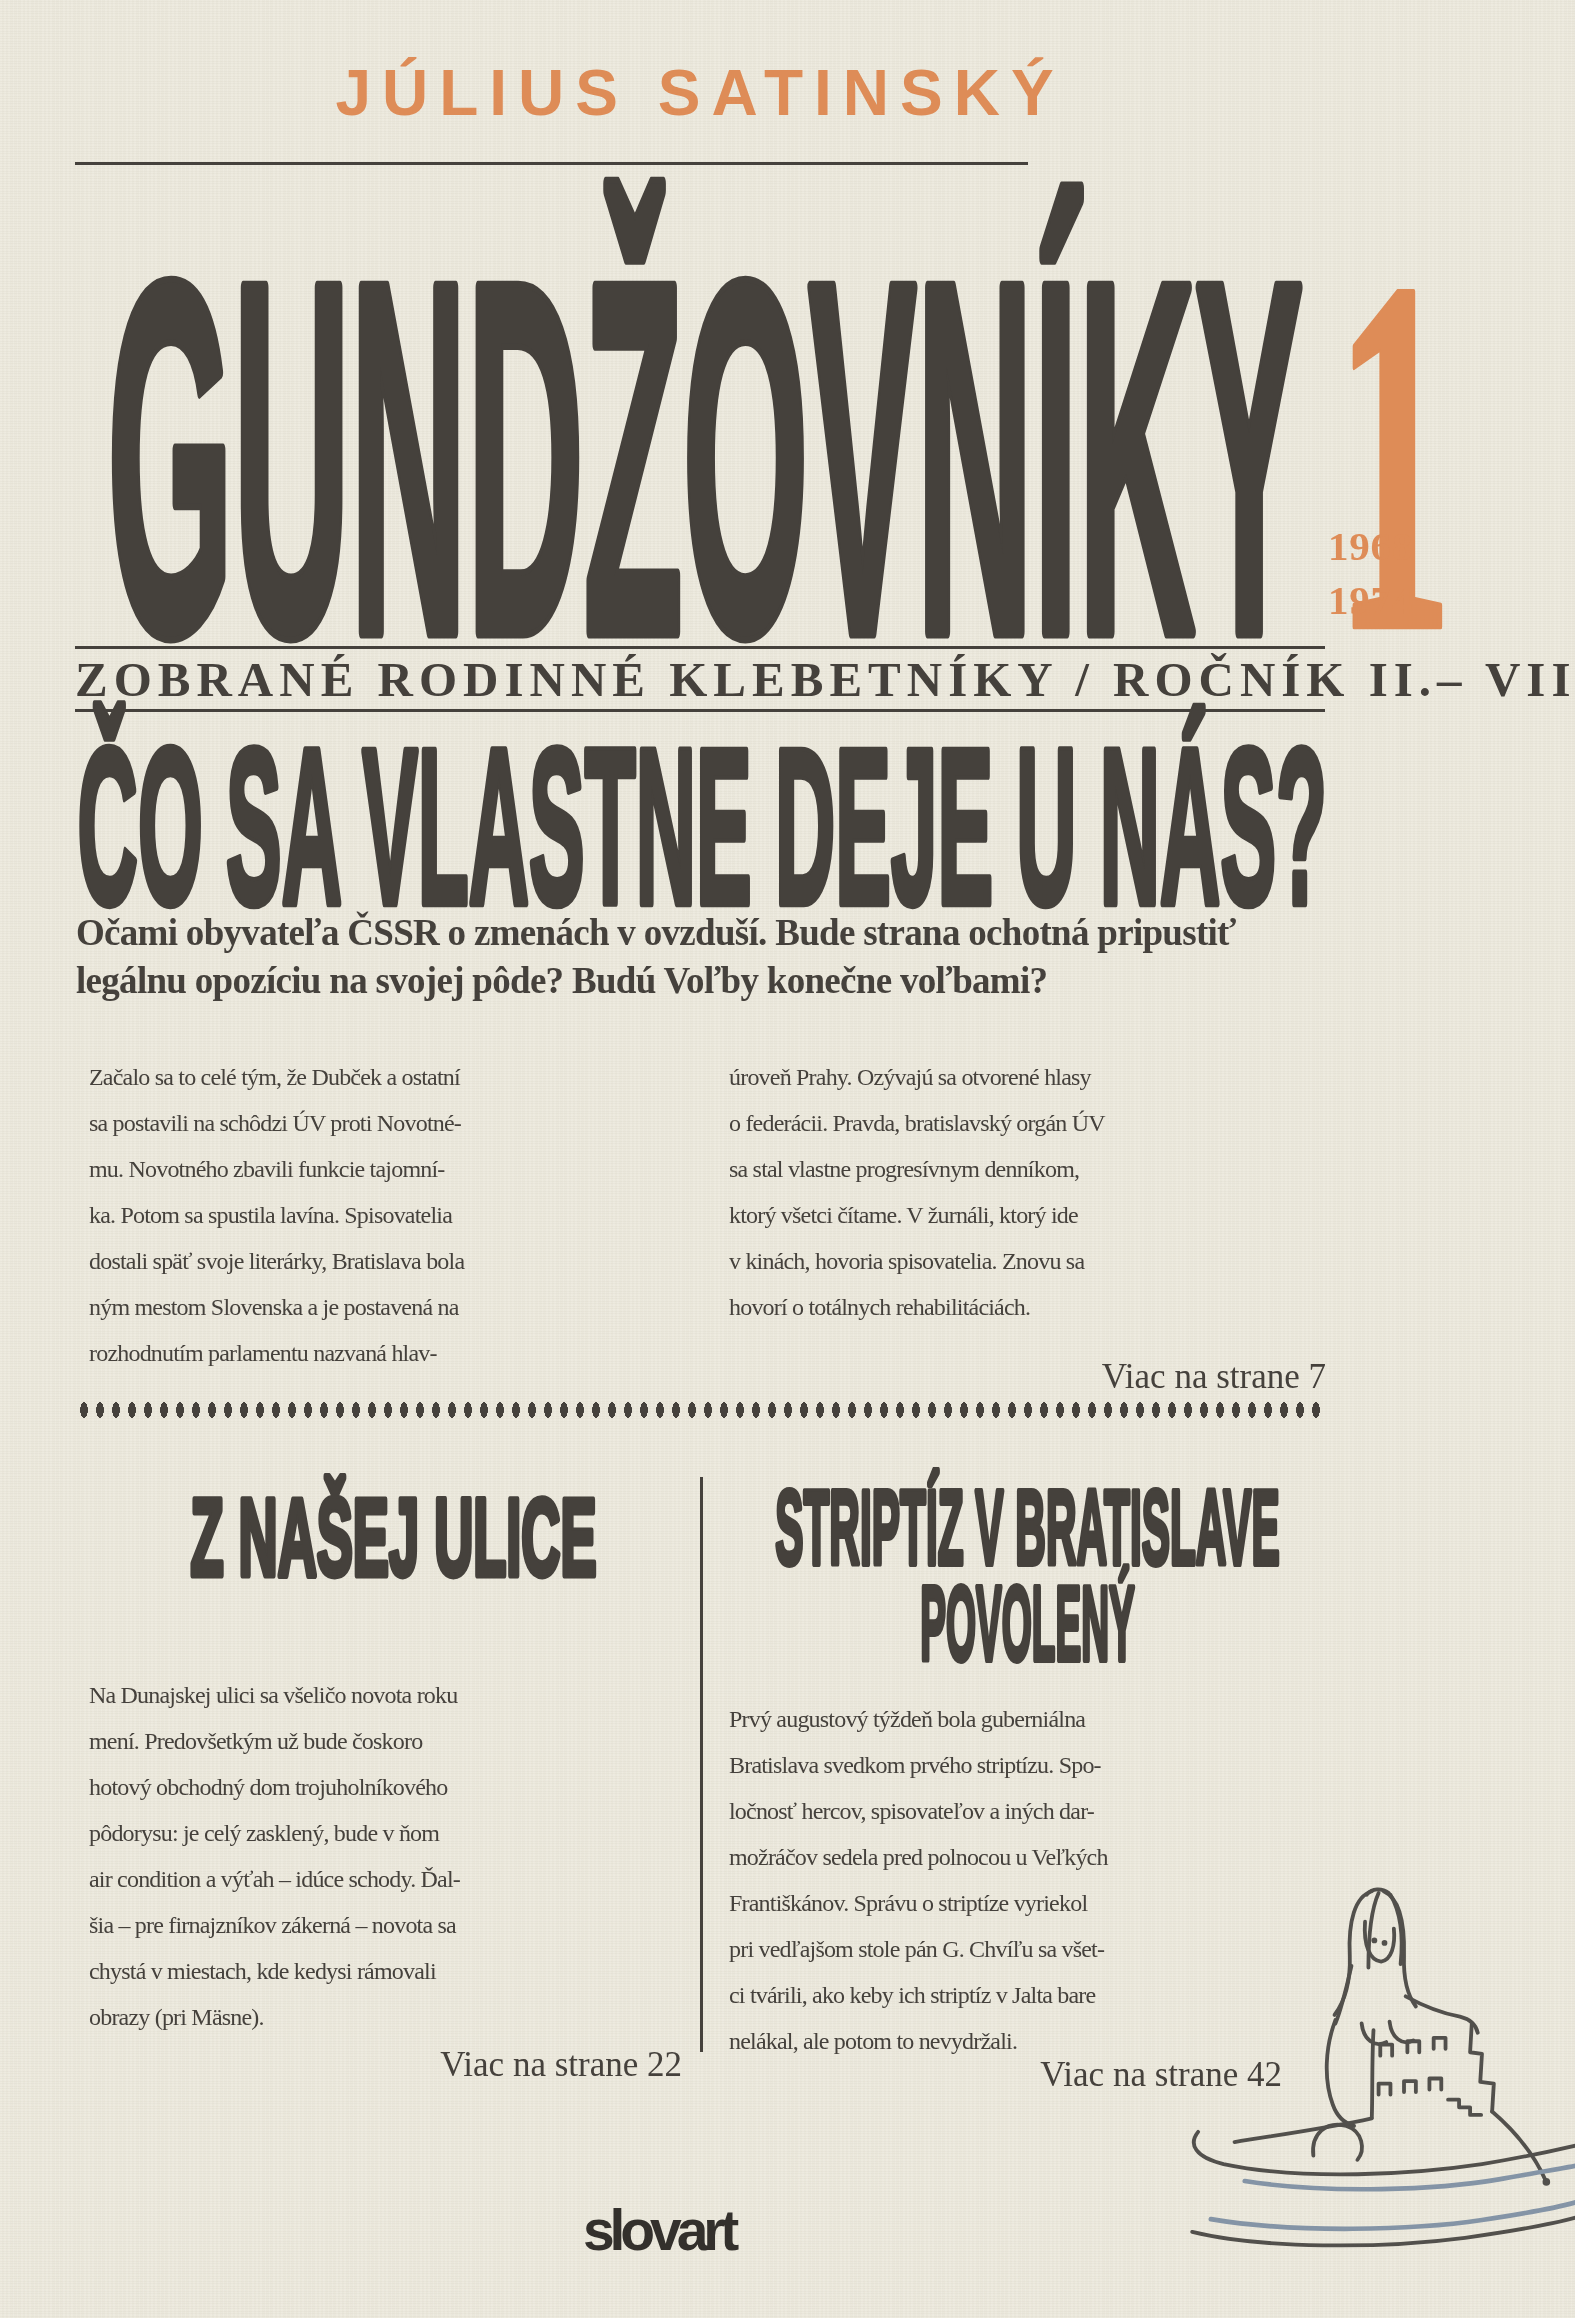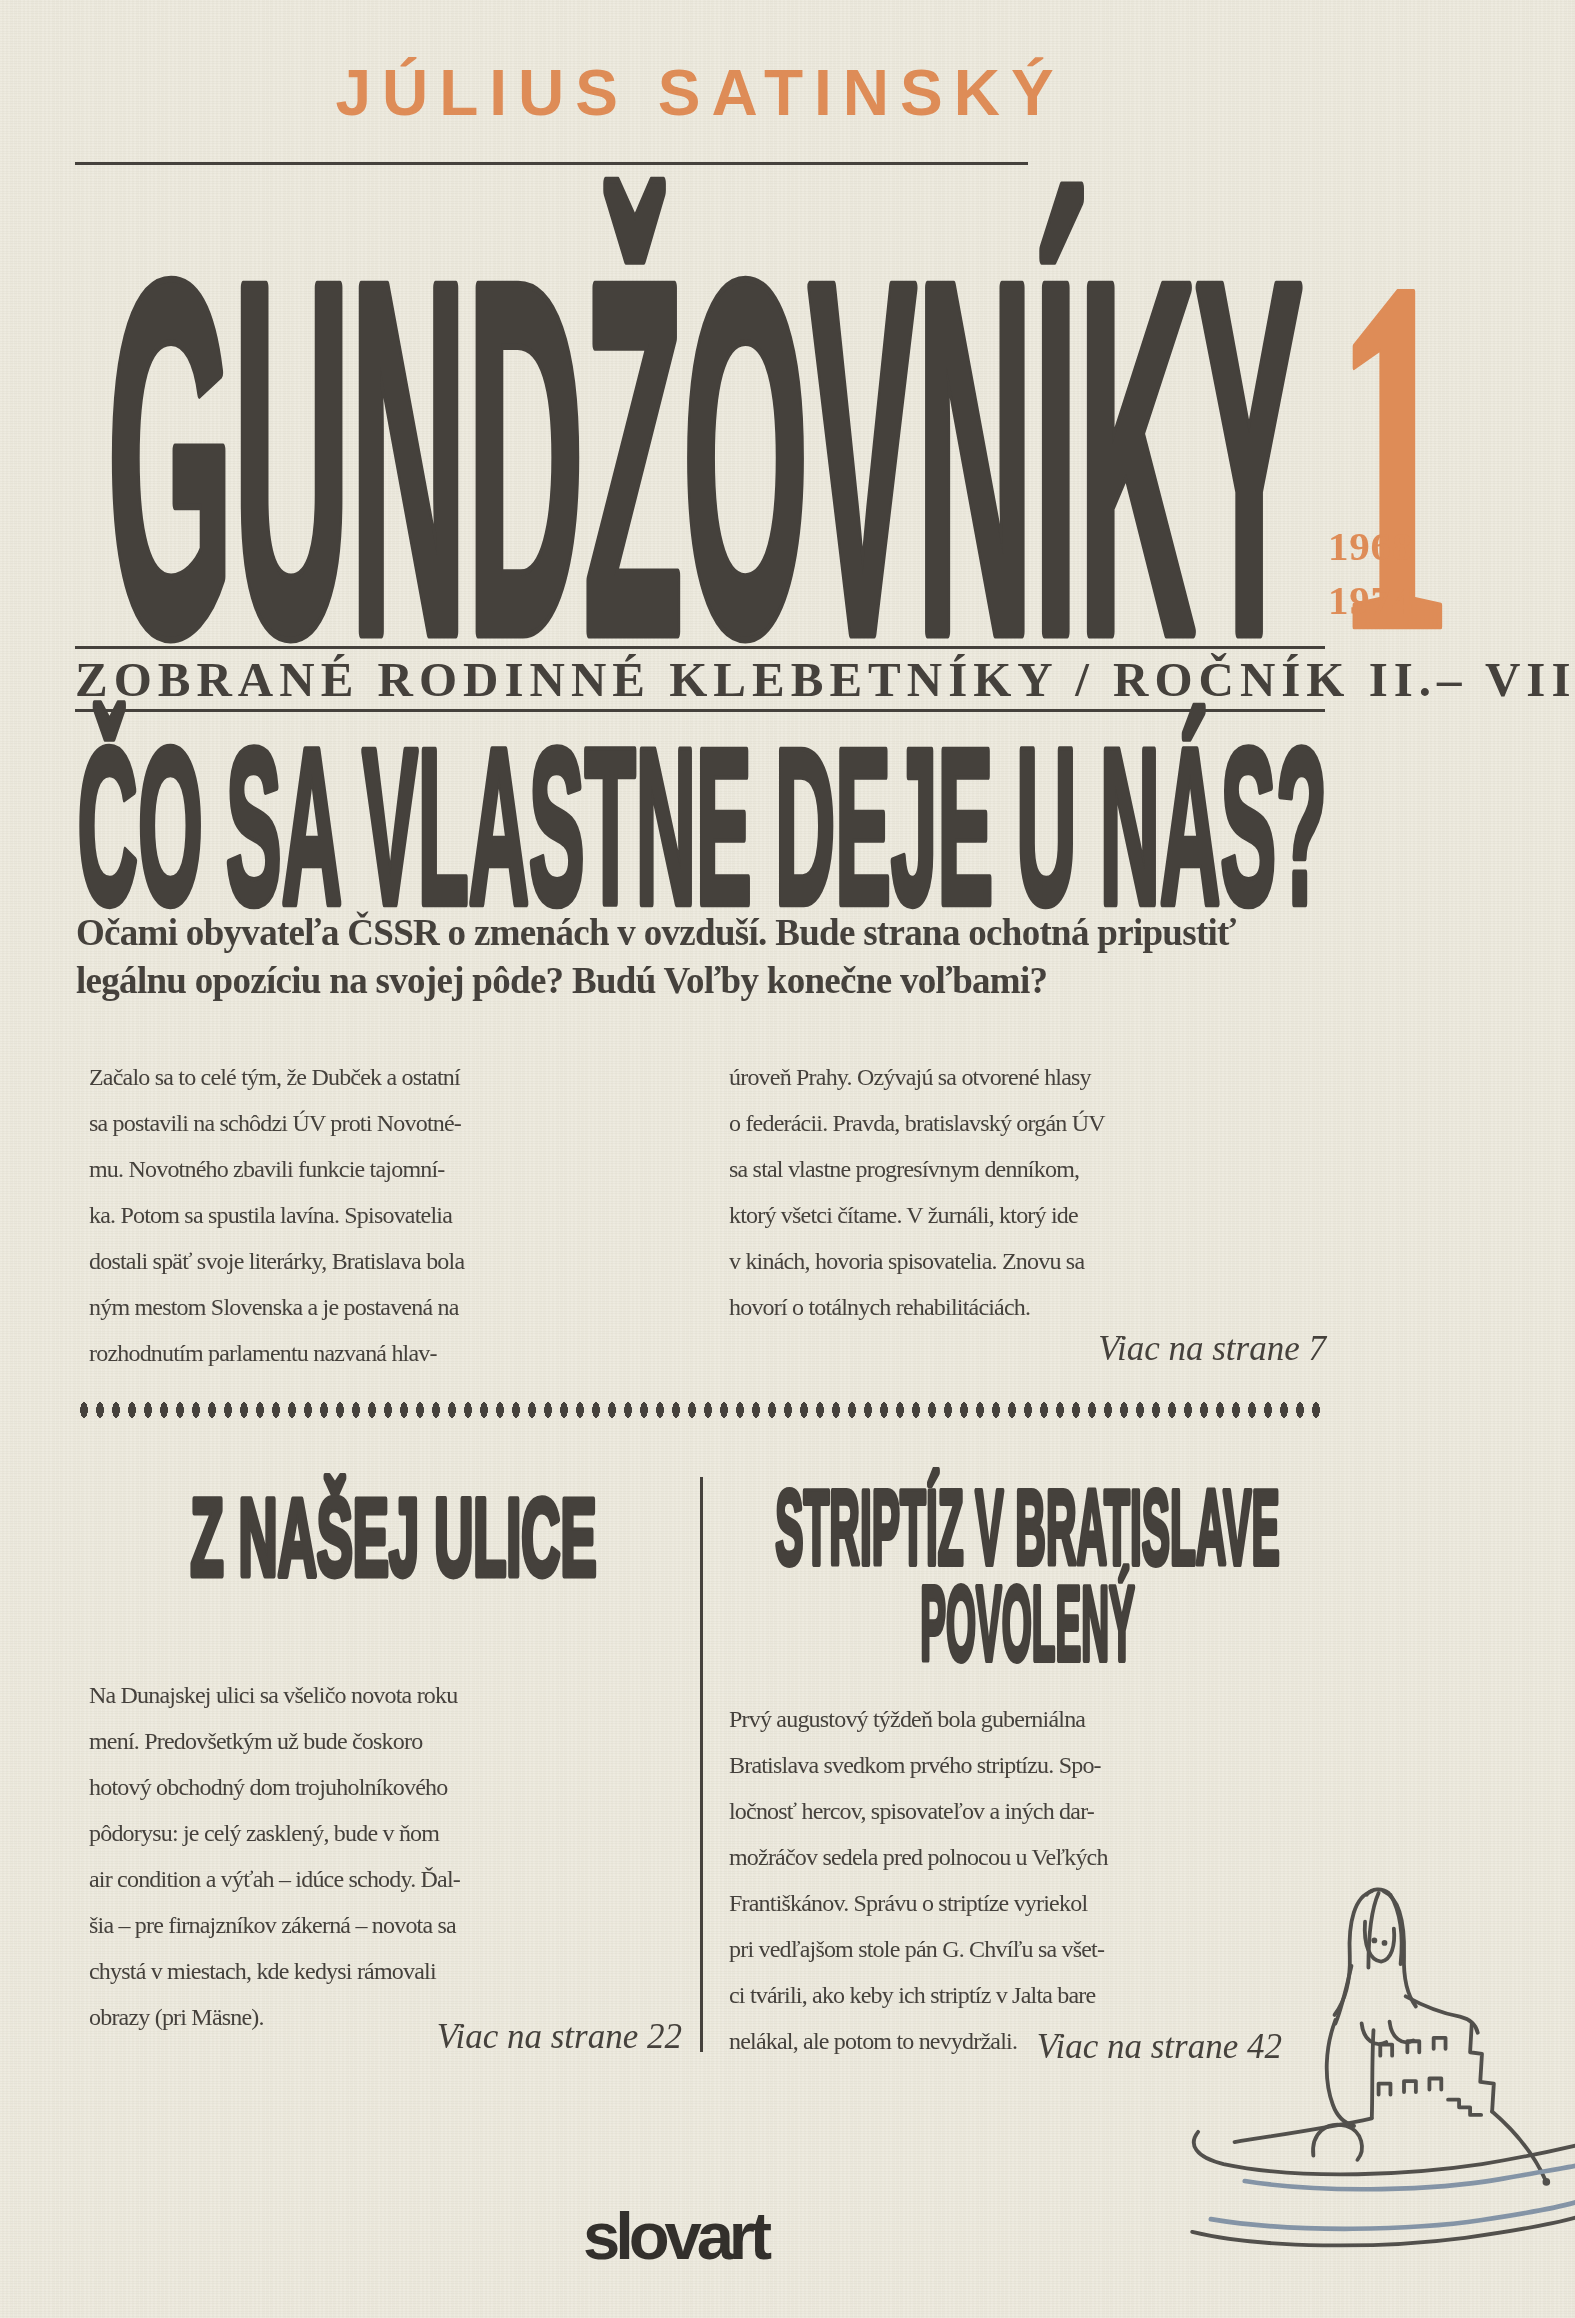--- a/index.html
+++ b/index.html
@@ -82,38 +82,38 @@
   .subhead .ln{white-space:nowrap;}
 
   .bodycol{font-size:24px;line-height:46px;letter-spacing:-0.8px;}
   .bodycol .ln{white-space:nowrap;}
   .lead-col-left{left:89px;top:1054px;width:609px;}
   .lead-col-right{left:729px;top:1054px;width:597px;}
   .street-body{left:89px;top:1672px;width:609px;}
   .striptease-body{left:729px;top:1696px;width:597px;}
 
   .continuation{
-    font-style:italic;font-size:35px;line-height:42px;
-    text-align:right;white-space:nowrap;
+    font-size:35px;line-height:42px;
+    text-align:right;white-space:nowrap;margin-top:28px;
   }
   .cont-lead{left:729px;top:1328px;width:597px;}
   .cont-street{left:89px;top:2016px;width:593px;}
   .cont-striptease{left:729px;top:2026px;width:553px;}
 
   .dotted-divider{
     left:76px;top:1399px;width:1248px;height:22px;
     background-image:radial-gradient(ellipse 3.8px 8px at 50% 50%, var(--ink) 97%, transparent 100%);
     background-size:16px 22px;background-repeat:repeat-x;
   }
   .column-divider{left:700px;top:1477px;width:2.5px;height:575px;background:var(--ink);}
 
   .publisher-logo{
     left:583px;top:2197px;width:424px;
     font-family:"Liberation Sans", sans-serif;font-weight:bold;
-    font-size:67px;letter-spacing:-5.1px;color:var(--logo-black);
+    font-size:57px;letter-spacing:-5.1px;color:var(--logo-black);
     white-space:nowrap;
   }
   .illustration{left:1160px;top:1886px;}
   .illustration path, .illustration ellipse, .illustration circle{
     fill:none;stroke:var(--sketch);stroke-width:4.5px;
     stroke-linecap:round;stroke-linejoin:round;
   }
   .illustration .wave-blue{stroke:var(--wave-blue);stroke-width:5.5px;}
   .illustration .dotfill{fill:var(--sketch);stroke:none;}
 </style>

